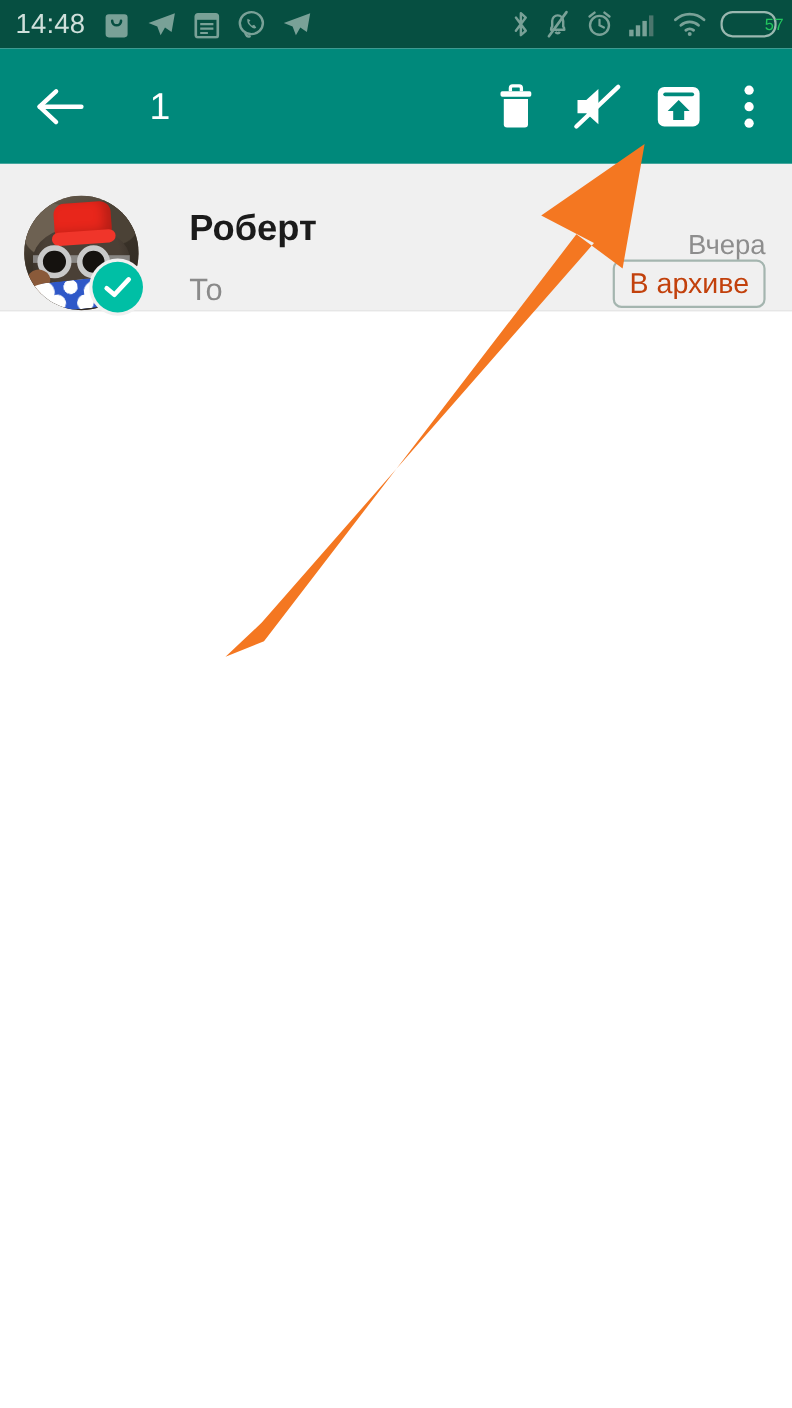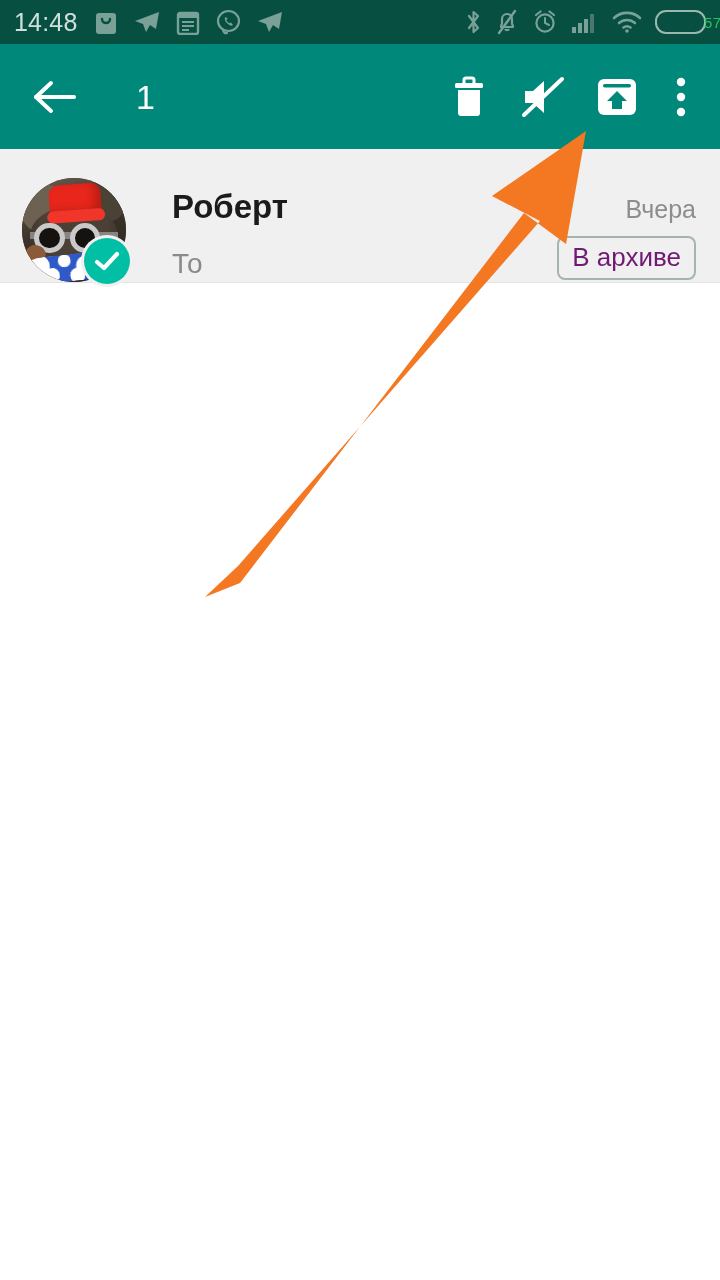--- a/index.html
+++ b/index.html
@@ -48,20 +48,21 @@
   }
   .sicon {
     display: inline-block;
     opacity: 0.78;
     line-height: 0;
   }
   .sicon svg { display: block; }
   .battery {
     display: flex;
     align-items: center;
+    justify-content: center;
     width: 46px;
     height: 24px;
     border: 2px solid #9ab8b0;
     border-radius: 11px;
     color: #22c55e;
     font-size: 15px;
     letter-spacing: 0.5px;
     box-sizing: border-box;
     position: relative;
     padding-left: 47px;
@@ -236,32 +237,32 @@
     white-space: nowrap;
     overflow: hidden;
     text-overflow: ellipsis;
   }
   .chat-meta {
     flex: 0 0 auto;
     display: flex;
     flex-direction: column;
     align-items: flex-end;
     justify-content: center;
-    gap: 14px;
+    gap: 0;
     padding-bottom: 2px;
   }
   .chat-time {
     color: #8d8d8d;
     font-size: 25px;
     line-height: 1;
   }
   .archive-badge {
     border: 2px solid #a4b5af;
     border-radius: 8px;
-    color: #701a75;
+    color: #c2410c;
     font-size: 26px;
     padding: 6px 13px 8px 13px;
     line-height: 1;
     background: transparent;
   }
 
   
   .annotation {
     position: absolute;
     top: 0; left: 0;

